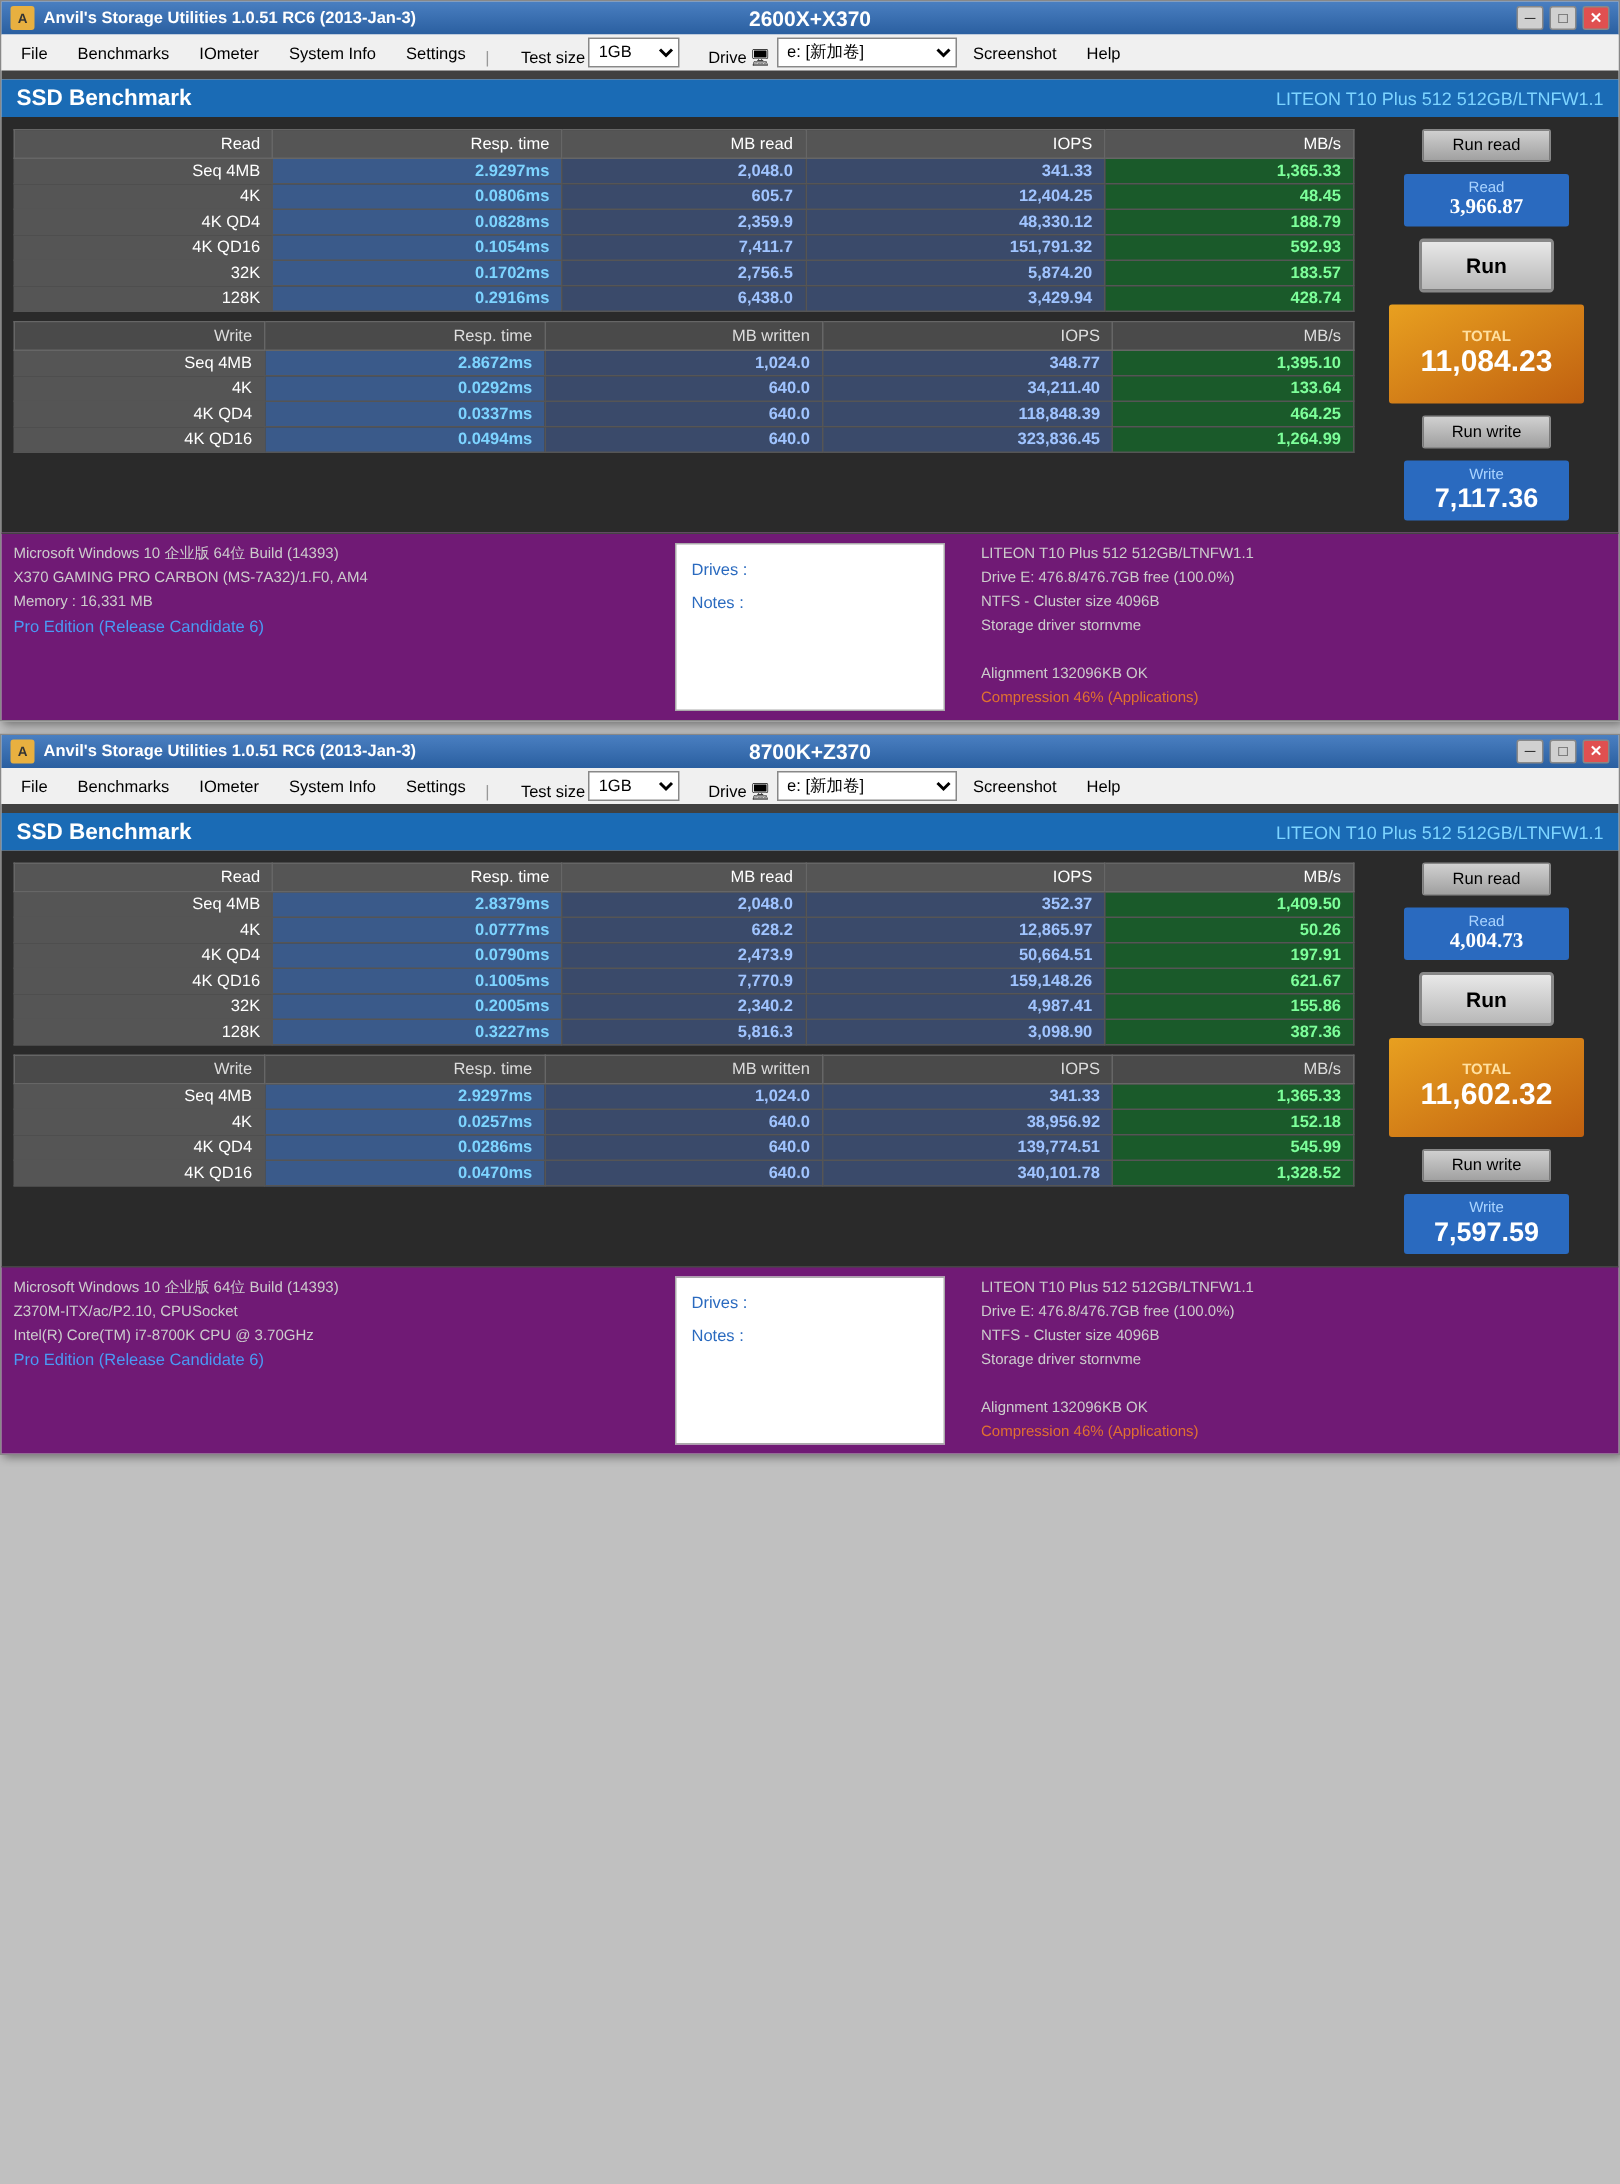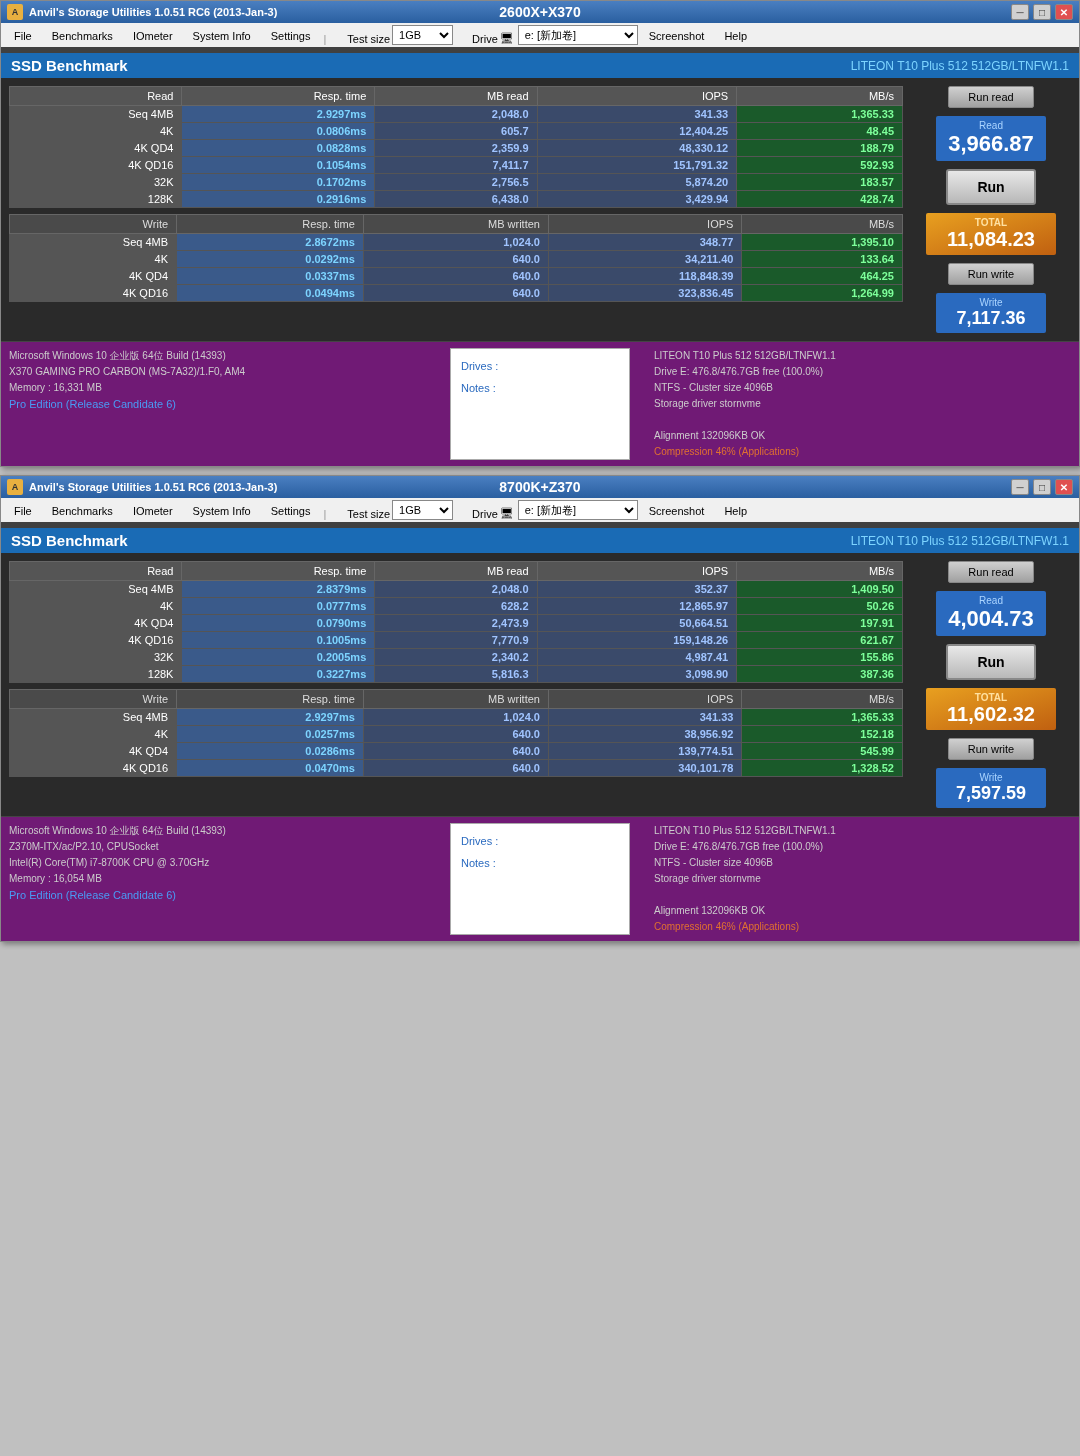--- a/index.html
+++ b/index.html
@@ -246,22 +246,23 @@
       min-width: 110px;
       border-radius: 2px;
     }
 
     .read-score-box .score-label {
       font-size: 10px;
       color: #aad4ff;
     }
 
     .read-score-box .score-value {
-      font-size: 22px;
-      font-weight: bold;
+      font-size: 14px;
+      font-weight: bold;
+      font-family: Liberation Serif, serif;
     }
 
     .write-score-box {
       background: #2a6abf;
       color: white;
       padding: 4px 10px;
       text-align: center;
       min-width: 110px;
       border-radius: 2px;
     }
@@ -272,21 +273,21 @@
     }
 
     .write-score-box .score-value {
       font-size: 18px;
       font-weight: bold;
     }
 
     .total-score-box {
       background: linear-gradient(to bottom right, #e8a020, #c06010);
       color: white;
-      padding: 4px 10px;
+      padding: 16px 10px;
       text-align: center;
       min-width: 130px;
       border-radius: 2px;
     }
 
     .total-score-box .total-label {
       font-size: 10px;
       color: #ffe0a0;
       font-weight: bold;
     }
@@ -709,21 +710,20 @@
           <div class="score-value">7,597.59</div>
         </div>
       </div>
     </div>
 
     <div class="info-bar">
       <div class="info-left">
         <div>Microsoft Windows 10 企业版 64位 Build (14393)</div>
           <div>Z370M-ITX/ac/P2.10, CPUSocket</div>
           <div>Intel(R) Core(TM) i7-8700K CPU @ 3.70GHz</div>
-          <div>Memory : 16,054 MB</div>
         <div class="pro-edition">Pro Edition (Release Candidate 6)</div>
       </div>
       <div class="info-middle">
         <div>Drives :</div>
         <div>Notes :</div>
       </div>
       <div class="info-right">
         <div class="">LITEON T10 Plus 512 512GB/LTNFW1.1&nbsp;</div>
           <div class="">Drive E: 476.8/476.7GB free (100.0%)&nbsp;</div>
           <div class="">NTFS - Cluster size 4096B&nbsp;</div>

